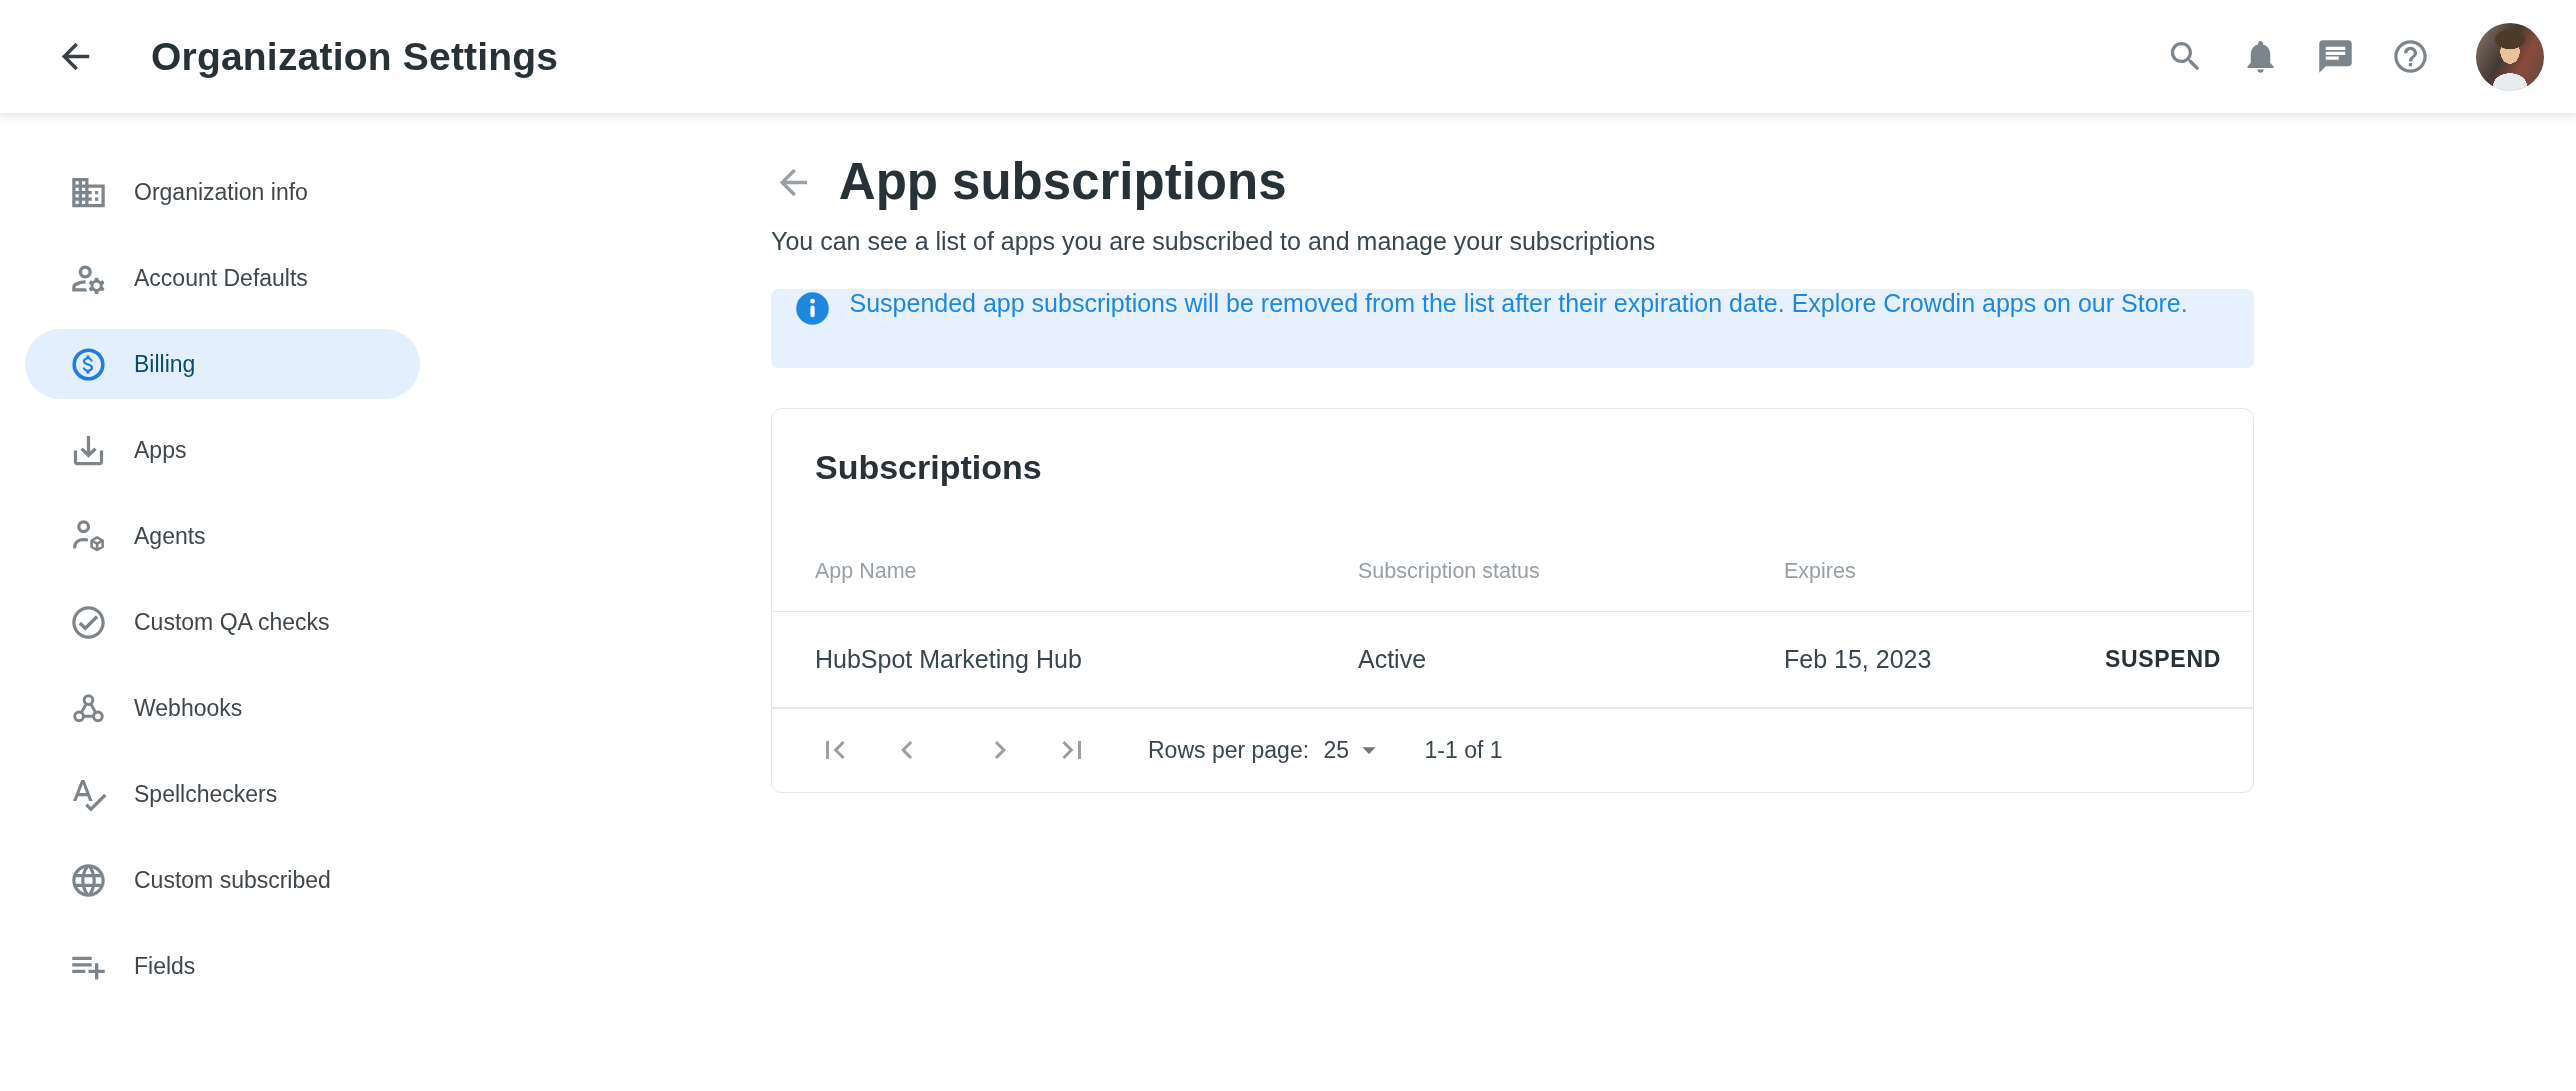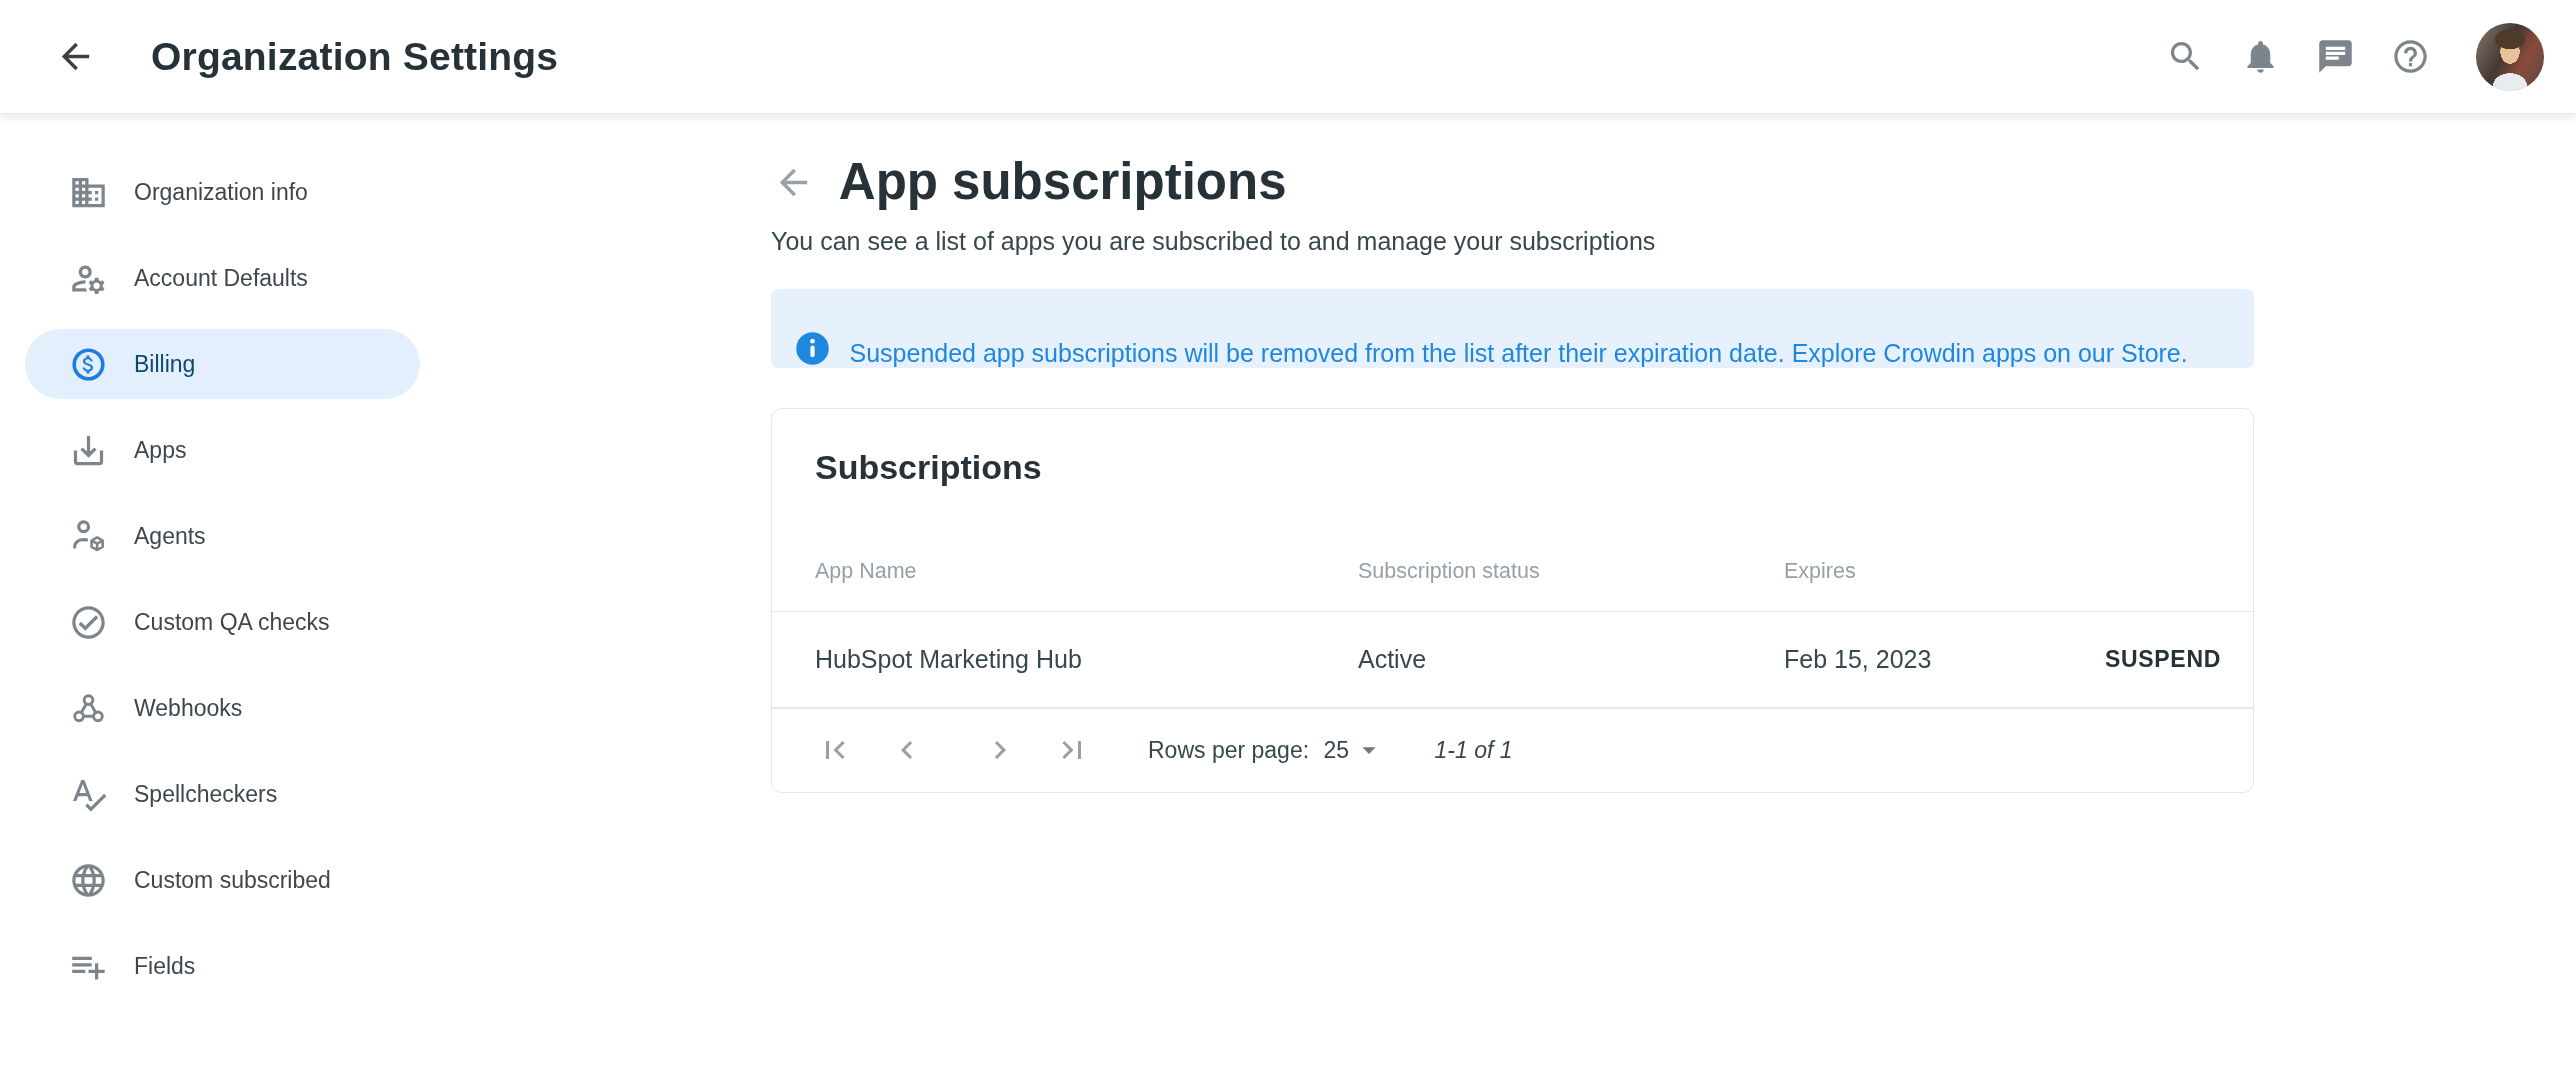--- a/index.html
+++ b/index.html
@@ -63,21 +63,21 @@
   
   .head-row { display: flex; align-items: center; gap: 25px; margin-left: 1.8px; }
   .head-row .icon-btn svg { width: 41px; height: 41px; color: #9aa0a6; }
   .page-h1 { margin: 0; font-size: 51px; font-weight: 700; color: #263238; line-height: 68px; }
   .subtitle { margin: 10.7px 0 0; font-size: 25px; color: #37474f; }
 
   
   .banner {
     margin-top: 33px; height: 79px;
     background: #e7f1fd; border-radius: 7.2px;
-    display: flex; align-items: flex-end;
+    display: flex; align-items: flex-start;
     padding: 0 27px 0 21.5px; gap: 18px;
   }
   .banner svg { width: 39px; height: 39px; flex: none; }
   .banner-text { font-size: 25px; color: #1e87e0; }
 
   
   .card {
     margin-top: 40px; height: 385px;
     border: 1.8px solid #e4e6e8; border-radius: 10.7px;
     background: #fff;
@@ -102,21 +102,21 @@
   .pagination {
     flex: 1; display: flex; align-items: center;
     padding: 0 32px 0 43px; font-size: 23px; color: #37474f;
   }
   .pg-btn { width: 39px; height: 39px; display: flex; align-items: center; justify-content: center; }
   .pg-btn svg { width: 36px; height: 36px; color: #98a0a6; }
   .pg-first { margin-right: 33px; } .pg-prev { margin-right: 54px; } .pg-next { margin-right: 33px; }
   .rpp-label { margin-left: 57px; }
   .rpp-select { display: flex; align-items: center; margin-left: 14.3px; cursor: pointer; color: #37474f; font-size: 23px; }
   .rpp-select svg { width: 32px; height: 32px; color: #757575; margin-left: 3.6px; }
-  .pg-range { margin-left: 50px; font-style: italic; }
+  .pg-range { margin-left: 40px; }
 </style>
 </head>
 <body>
 
 <div class="app">
 
   <header class="appbar">
     <button class="icon-btn appbar-back">
       <svg viewBox="0 0 24 24" fill="currentColor">
           <path d="M20 11H7.83l5.59-5.59L12 4l-8 8 8 8 1.41-1.41L7.83 13H20v-2z"></path>

